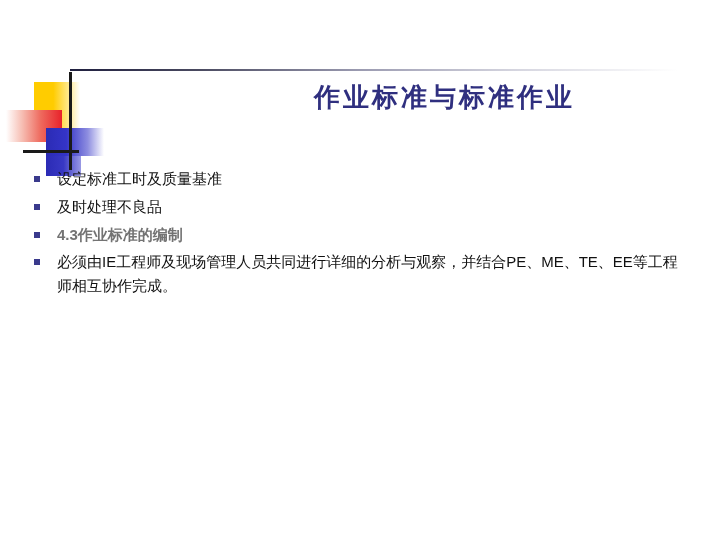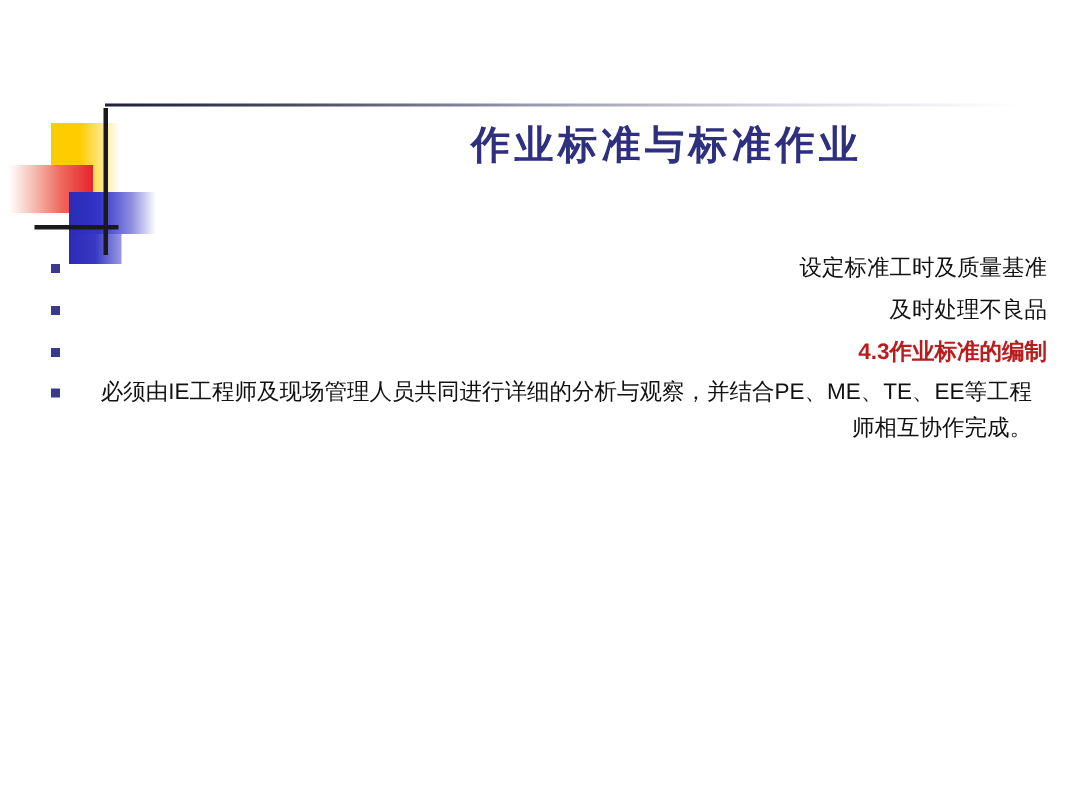--- a/index.html
+++ b/index.html
@@ -126,24 +126,23 @@
     position: absolute;
     left: 6px;
     top: 10px;
     width: 6px;
     height: 6px;
     background: #3A3A8C;
     display: block;
   }
   .bullet-text {
     display: block;
-    text-align: right;
   }
   .bullet-row.accent .bullet-text {
-    color: #b91c1c;
+    color: #737373;
     font-weight: bold;
     font-size: 15px;
   }
   .bullet-row.para {
     padding-right: 10px;
     line-height: 24px;
   }
   .bullet-row.para .bullet-marker { top: 9px; }
 
   

